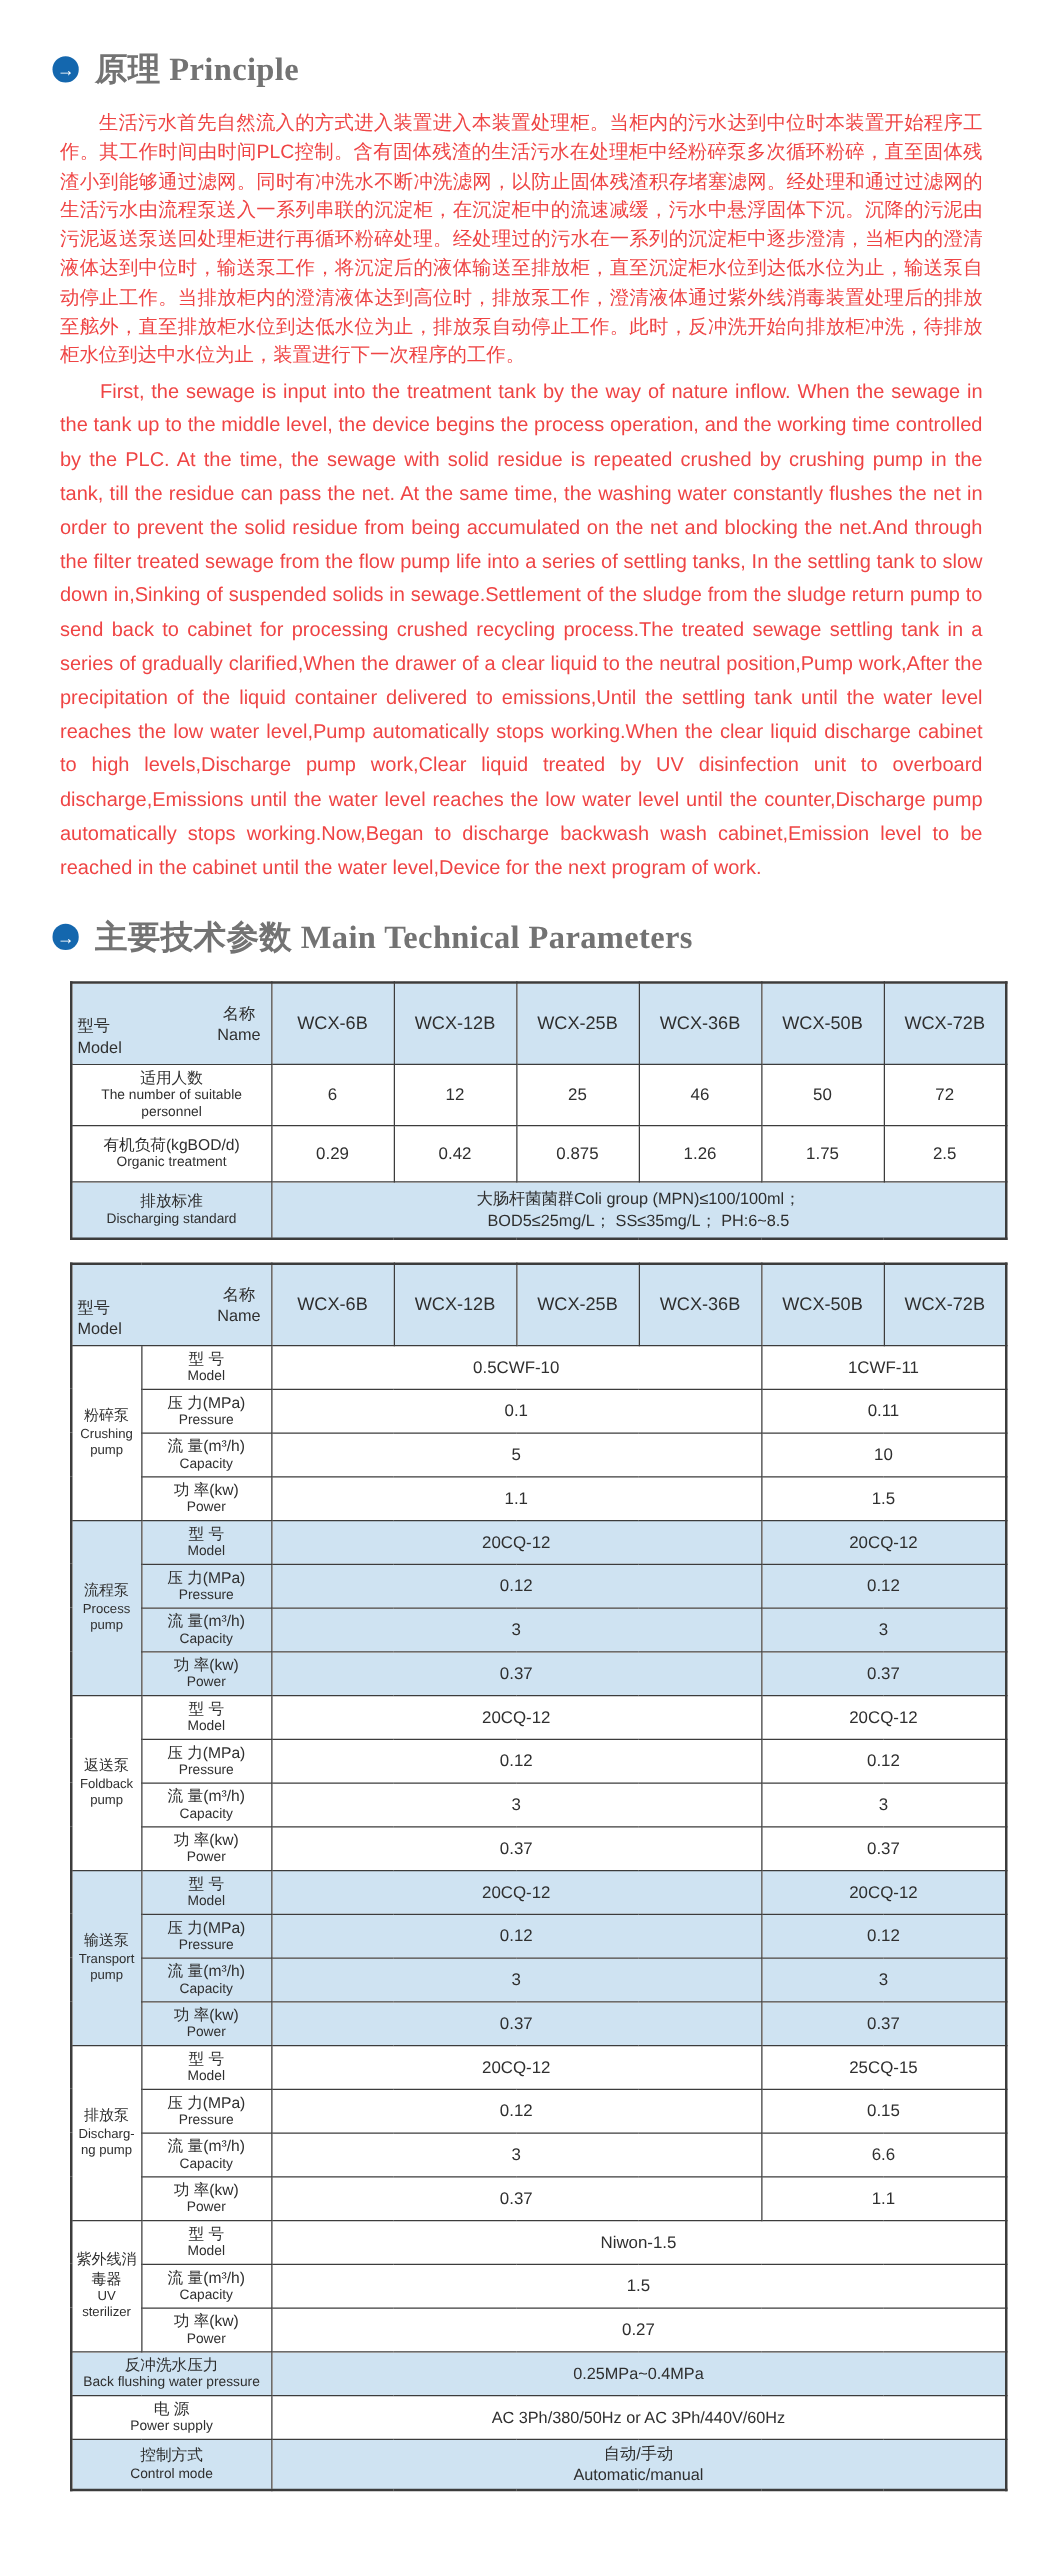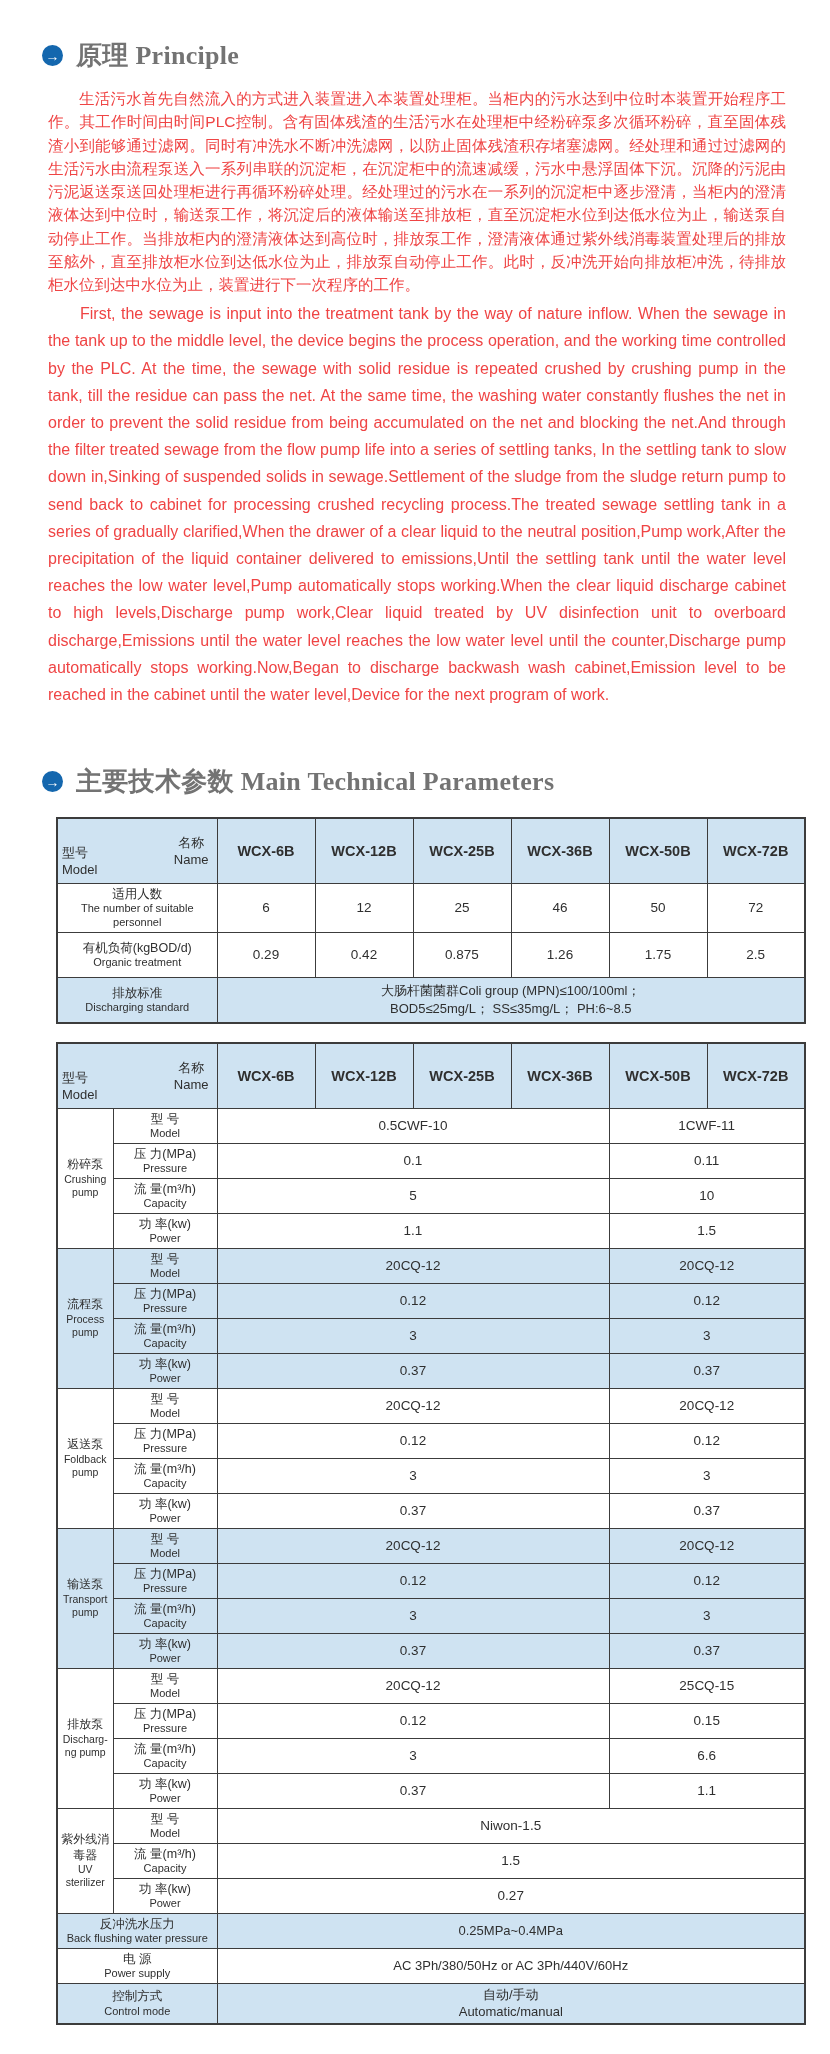--- a/index.html
+++ b/index.html
@@ -21,34 +21,34 @@
   }
   .section-heading h2{
     margin:0;
     font-family:"Liberation Serif","DejaVu Serif",serif;
     font-weight:bold;font-size:26px;color:#737373;letter-spacing:.3px;
   }
 
   
   .para{margin:0 44px 0 48px;text-align:justify;text-indent:2em;color:#ef4444;}
   .para.zh{font-size:15.5px;line-height:1.5;margin-top:8px;}
-  .para.en{font-size:16px;line-height:1.7;margin-top:4px;margin-bottom:56px;}
+  .para.en{font-size:16px;line-height:1.7;margin-top:4px;margin-bottom:24px;}
 
   
   table{
     border-collapse:collapse;table-layout:fixed;
     width:748px;margin:18px 0 0 56px;
     border:2px solid #3c3c3c;
   }
   th,td{
     border:1px solid #3c3c3c;text-align:center;vertical-align:middle;
     padding:2px 3px;color:#2f2f2f;overflow:hidden;
   }
   tr.shade th,tr.shade td{background:#cfe3f2;}
-  th.model{font-size:14.5px;font-weight:bold;height:60px;}
+  th.model{font-size:14.5px;font-weight:normal;height:60px;}
 
   
   .corner{
     position:relative;padding:0;
     background-image:linear-gradient(to bottom right,
       transparent calc(50% - .8px),#3c3c3c calc(50% - .8px),
       #3c3c3c calc(50% + .8px),transparent calc(50% + .8px));
   }
   .corner .tr-lab{position:absolute;top:16px;right:8px;text-align:center;font-size:13px;line-height:1.3;font-weight:normal;}
   .corner .bl-lab{position:absolute;bottom:4px;left:4px;text-align:left;font-size:13px;line-height:1.3;font-weight:normal;}

